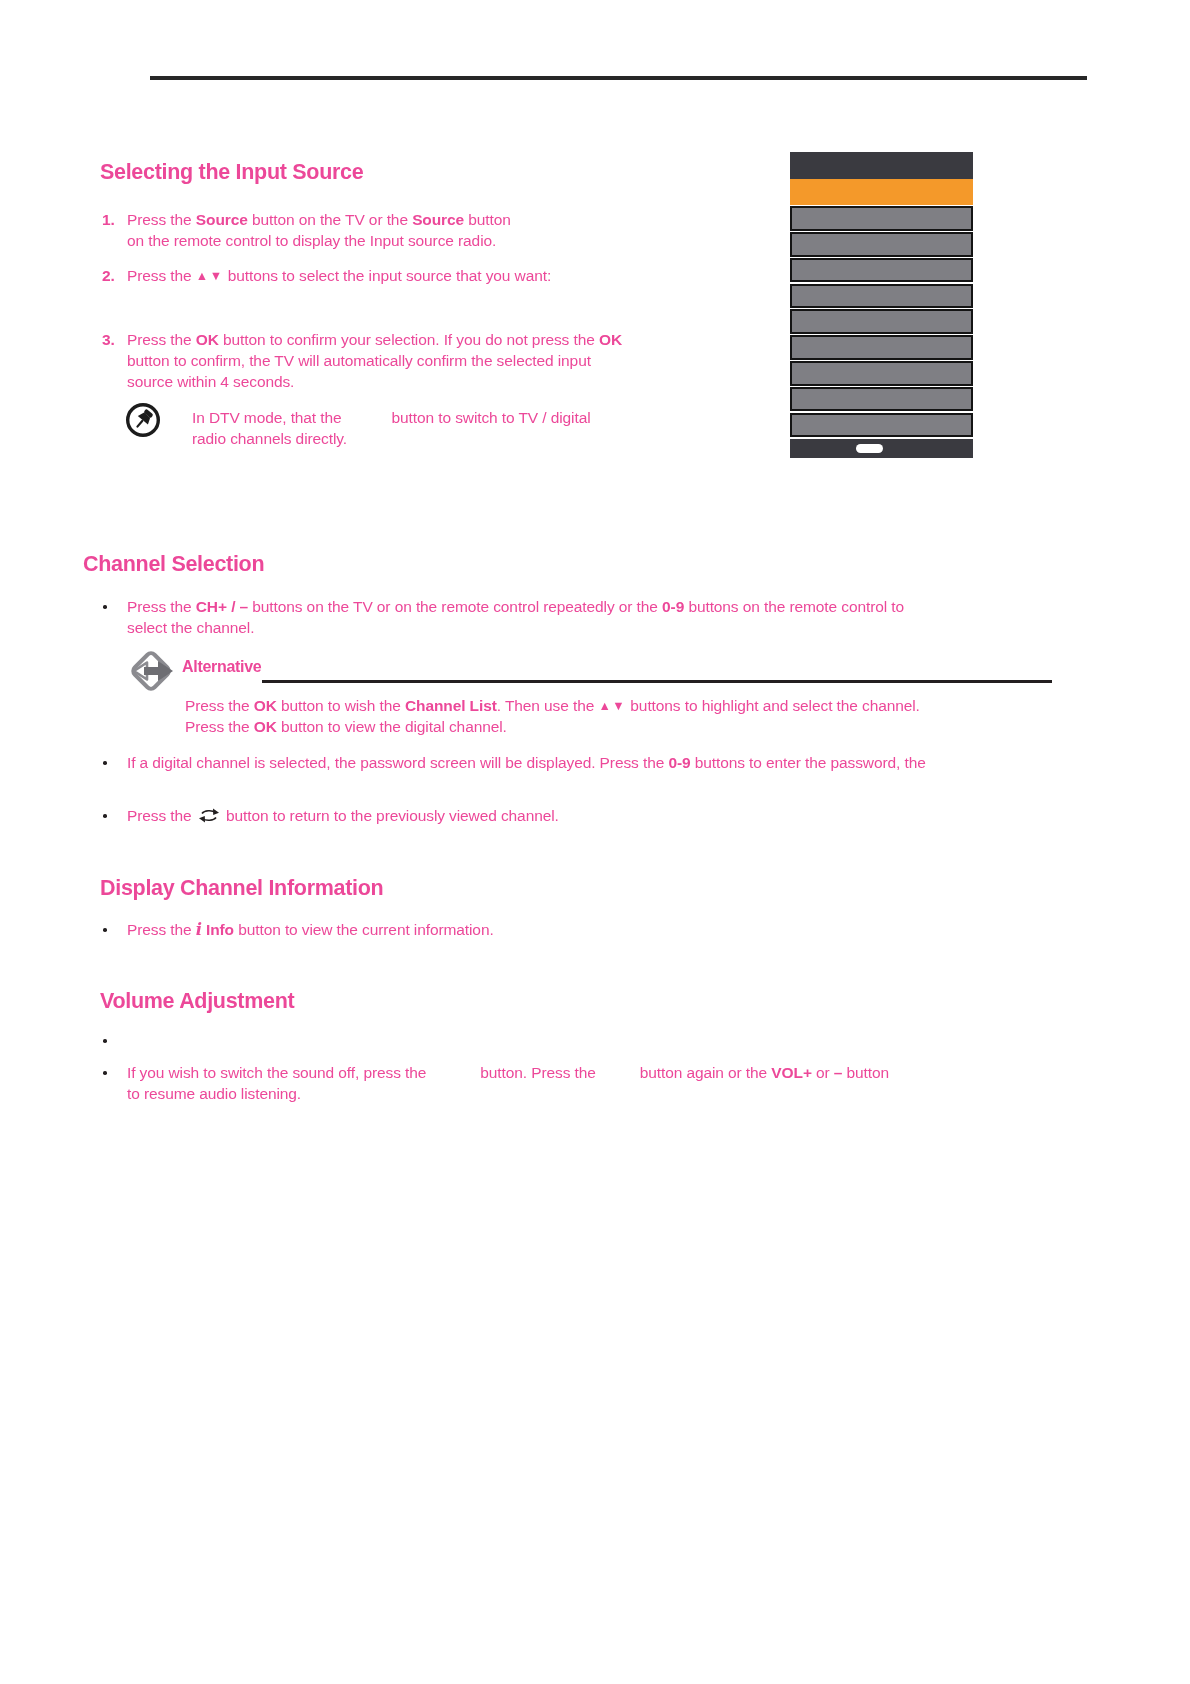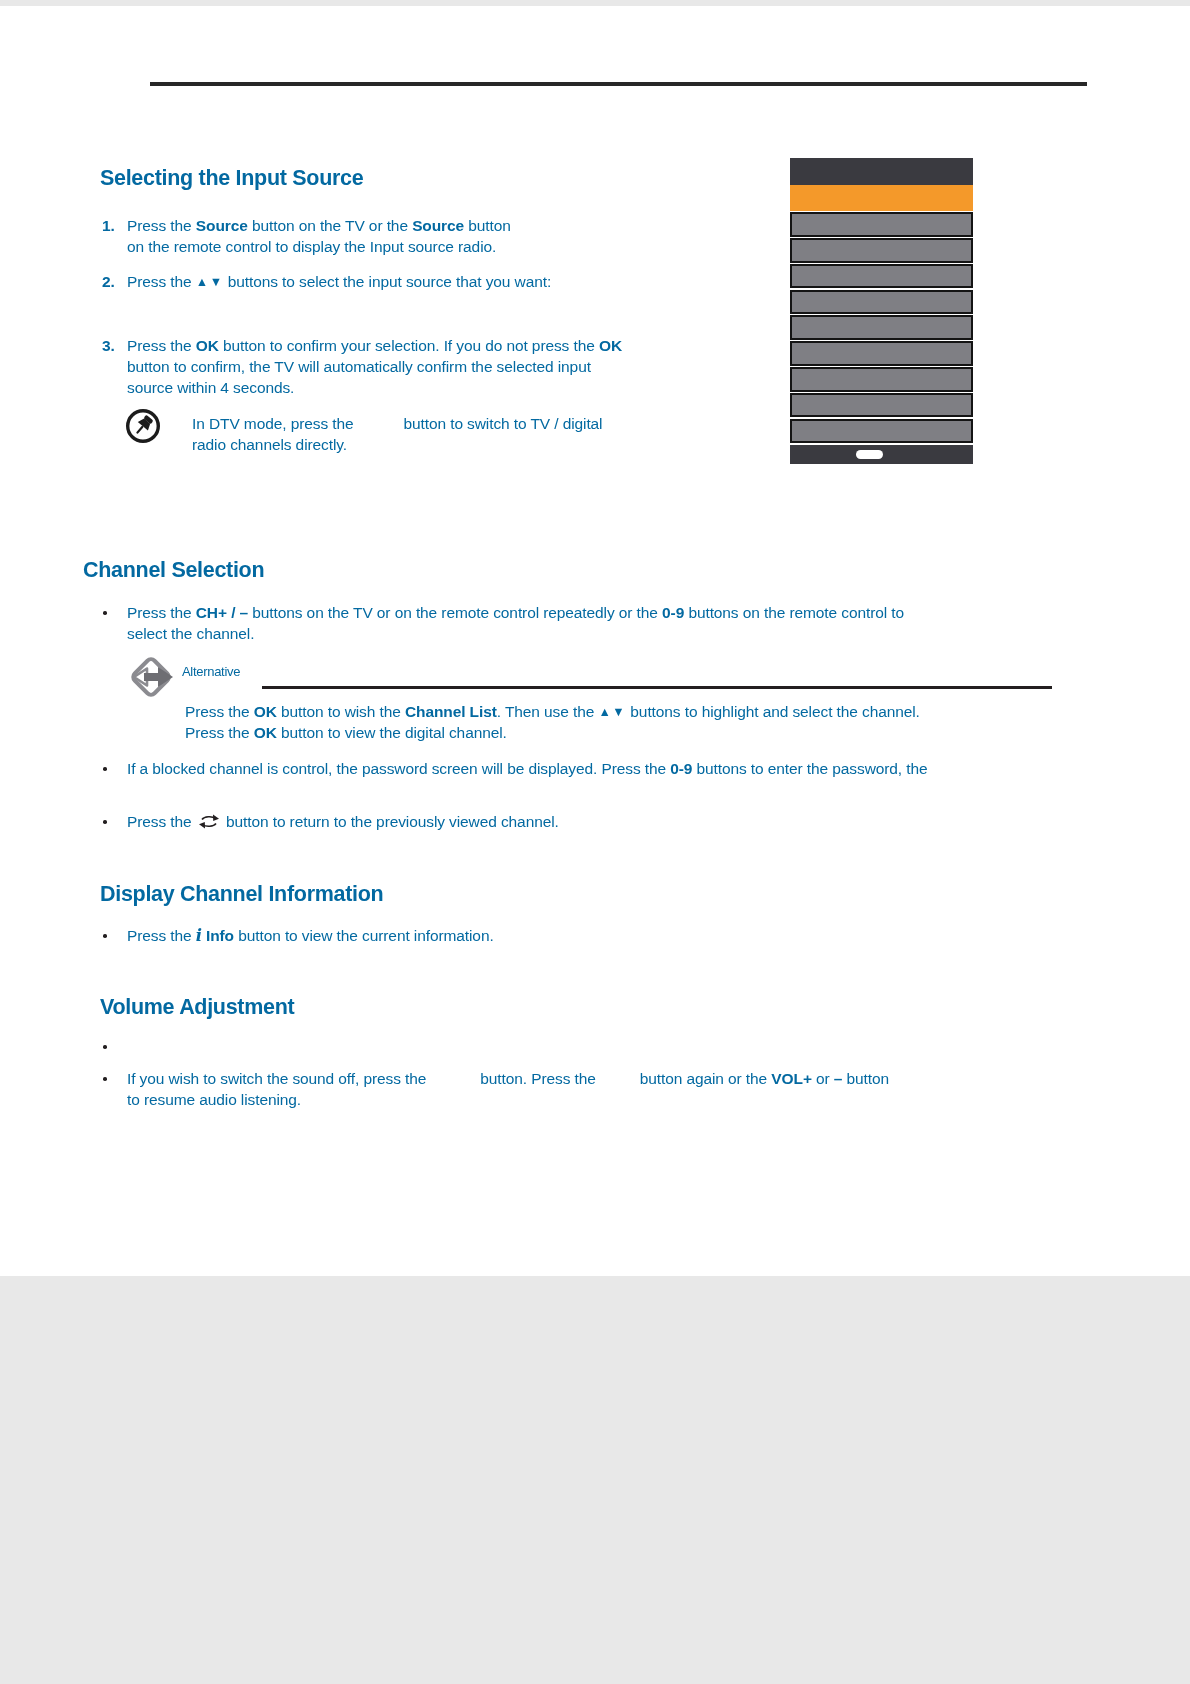--- a/index.html
+++ b/index.html
@@ -1,26 +1,26 @@
 <!DOCTYPE html>
 <html><head>
 <meta charset="utf-8">
 <style>
   html,body{margin:0;padding:0;background:#e8e8e8}
-  .page{position:relative;width:1190px;height:1270px;background:#ffffff;
-        font-family:"Liberation Sans",sans-serif;color:#0369a1;overflow:hidden;margin:6px auto}
+  .page{position:relative;width:1190px;height:1684px;background:#ffffff;
+        font-family:"Liberation Sans",sans-serif;color:#ec4899;overflow:hidden;margin:0 auto}
   .toprule{position:absolute;left:150px;top:76px;width:937px;height:4px;background:#272727}
   .h{position:absolute;font-weight:bold;font-size:21.5px;letter-spacing:-0.3px;white-space:nowrap}
   .ln{position:absolute;white-space:nowrap;font-size:15.5px;letter-spacing:-0.1px;line-height:20px}
   .ln b{font-weight:bold}
   .num{font-weight:bold}
   .bdot{position:absolute;width:3.5px;height:3.5px;background:#231f20;border-radius:50%}
   .gap{display:inline-block}
   .tri{font-size:12.5px;letter-spacing:1.5px;position:relative;top:-1.5px}
-  .altlabel{position:absolute;font-weight:normal;font-size:13px;letter-spacing:-0.3px;white-space:nowrap}
+  .altlabel{position:absolute;font-weight:bold;font-size:16px;letter-spacing:-0.3px;white-space:nowrap}
   .altrule{position:absolute;height:2.5px;background:#231f20}
   .info-i{font-family:"DejaVu Serif",serif;font-style:italic;font-weight:bold;font-size:16.5px;margin-right:4px}
   .swap{vertical-align:-2px;margin:0 2px}
   
   .menu{position:absolute;left:790px;top:152px;width:183px}
   .menu-header{height:27px;background:#3a3a40}
   .menu-hl{height:26px;background:#f4992a}
   .menu-row{height:20.5px;border:2px solid #141414;background:#7f7f84;margin-top:1.3px}
   .menu-footer{height:19px;background:#3a3a40;position:relative;margin-top:1.5px}
   .pill{position:absolute;left:66px;top:5px;width:27px;height:9px;background:#ffffff;border-radius:4.5px}
@@ -64,21 +64,21 @@
   <div class="ln" style="left:127px;top:372px"><span>source within 4 seconds.</span></div>
 
   <svg style="position:absolute;left:124px;top:401px" width="38" height="38" viewBox="0 0 38 38">
     <circle cx="19" cy="19" r="15.3" fill="none" stroke="#1c1c1c" stroke-width="3.4"></circle>
     <g transform="rotate(40 19 19)" fill="#1c1c1c">
       <rect x="14.2" y="8.2" width="9.6" height="4.6" rx="2"></rect>
       <path d="M15 12.6 L23 12.6 L25.6 19.2 L12.4 19.2 Z"></path>
       <rect x="17.9" y="19.2" width="2.2" height="9.5" rx="1"></rect>
     </g>
   </svg>
-  <div class="ln" style="left:192px;top:408px"><span>In DTV mode, press the</span><span class="gap" style="width:50px"></span><span>button to switch to TV / digital</span></div>
+  <div class="ln" style="left:192px;top:408px"><span>In DTV mode, that the</span><span class="gap" style="width:50px"></span><span>button to switch to TV / digital</span></div>
   <div class="ln" style="left:192px;top:429px"><span>radio channels directly.</span></div>
 
   <div class="h" style="left:83px;top:552px">Channel Selection</div>
 
   <span class="bdot" style="left:103px;top:605px"></span>
   <div class="ln" style="left:127px;top:597px"><span>Press the </span><b>CH+ / –</b><span> buttons on the TV or on the remote control repeatedly or the </span><b>0-9</b><span> buttons on the remote control to</span></div>
   <div class="ln" style="left:127px;top:618px"><span>select the channel.</span></div>
 
   <svg style="position:absolute;left:127px;top:648px" width="50" height="46" viewBox="0 0 50 46">
     <rect x="10" y="9" width="28" height="28" rx="5" transform="rotate(45 24 23)" fill="#ffffff" stroke="#8b8b90" stroke-width="4"></rect>
@@ -86,21 +86,21 @@
     <rect x="17" y="19" width="15" height="8" fill="#6e6e73"></rect>
     <polygon points="31,13 46,23 31,33" fill="#6e6e73"></polygon>
   </svg>
   <div class="altlabel" style="left:182px;top:658px">Alternative</div>
   <div class="altrule" style="left:262px;top:680px;width:790px"></div>
 
   <div class="ln" style="left:185px;top:696px"><span>Press the </span><b>OK</b><span> button to wish the </span><b>Channel List</b><span>. Then use the </span><span class="tri">▲▼</span><span> buttons to highlight and select the channel.</span></div>
   <div class="ln" style="left:185px;top:717px"><span>Press the </span><b>OK</b><span> button to view the digital channel.</span></div>
 
   <span class="bdot" style="left:103px;top:761px"></span>
-  <div class="ln" style="left:127px;top:753px"><span>If a blocked channel is control, the password screen will be displayed. Press the </span><b>0-9</b><span> buttons to enter the password, the</span></div>
+  <div class="ln" style="left:127px;top:753px"><span>If a digital channel is selected, the password screen will be displayed. Press the </span><b>0-9</b><span> buttons to enter the password, the</span></div>
 
   <span class="bdot" style="left:103px;top:814px"></span>
   <div class="ln" style="left:127px;top:806px"><span>Press the </span><svg class="swap" width="22" height="15" viewBox="0 0 22 15">
         <path d="M4 5.5 A 8 4.6 0 0 1 17.5 4.4" fill="none" stroke="#231f20" stroke-width="1.6"></path>
         <polygon points="15,0.6 21,4.8 15.2,7 " fill="#231f20"></polygon>
         <path d="M18 9.5 A 8 4.6 0 0 1 4.5 10.6" fill="none" stroke="#231f20" stroke-width="1.6"></path>
         <polygon points="7,14.4 1,10.2 6.8,8" fill="#231f20"></polygon>
       </svg><span> button to return to the previously viewed channel.</span></div>
 
   <div class="h" style="left:100px;top:876px">Display Channel Information</div>

